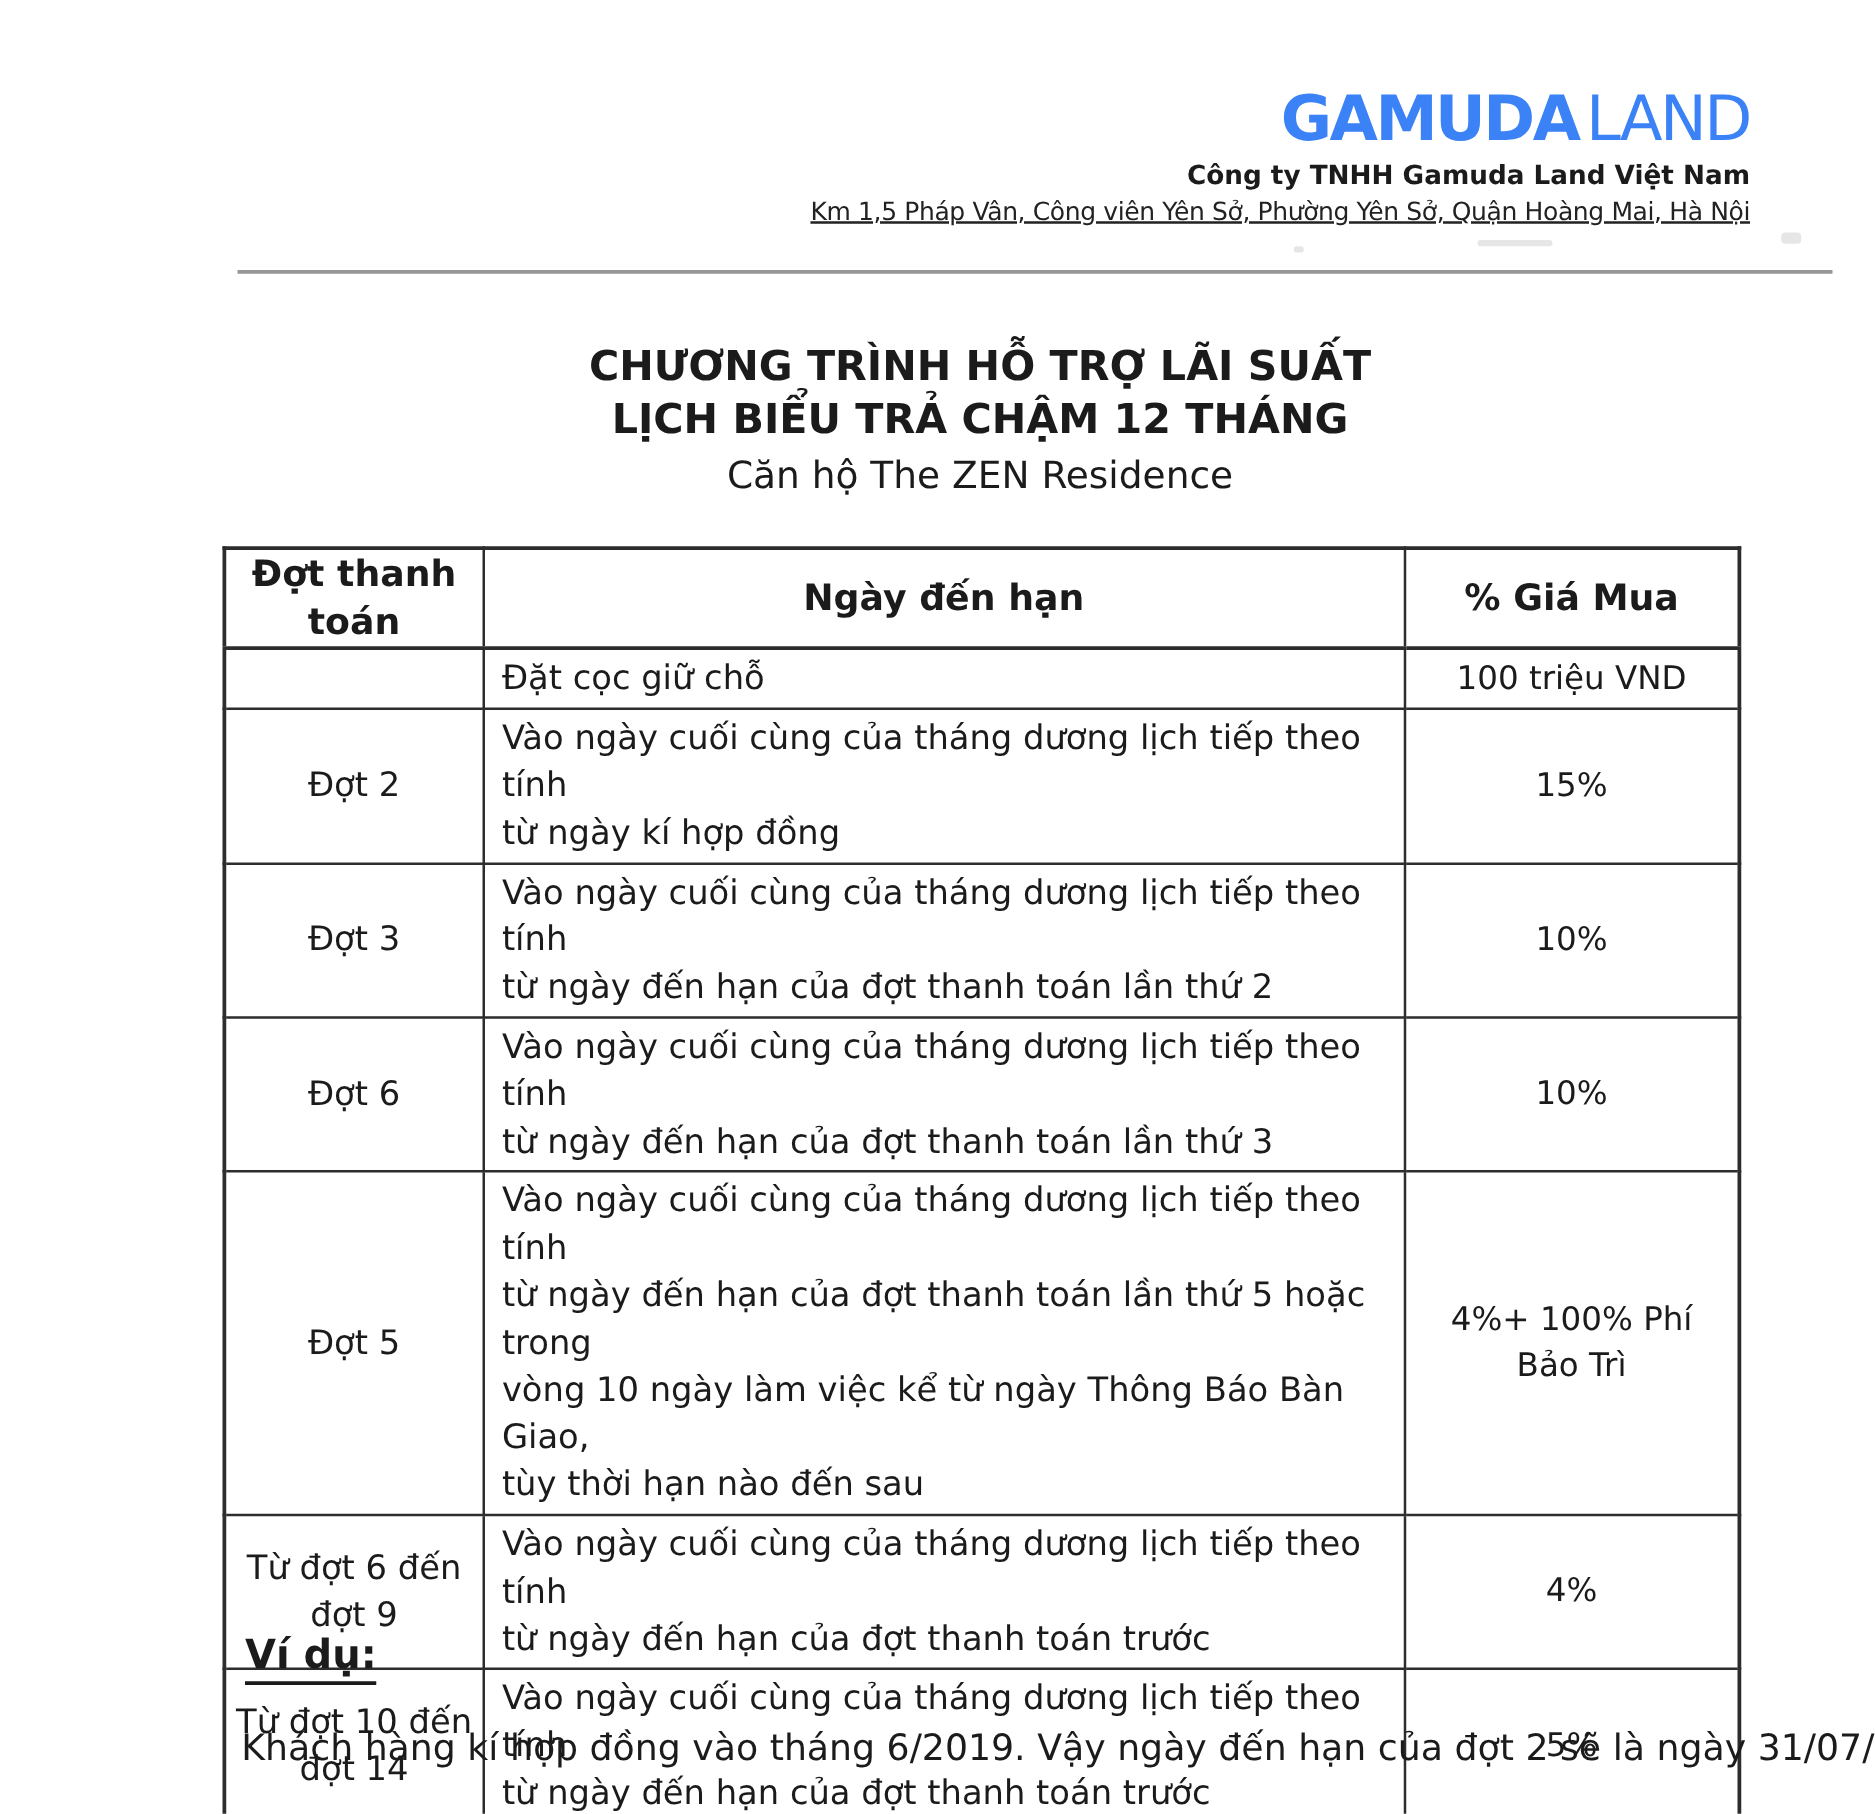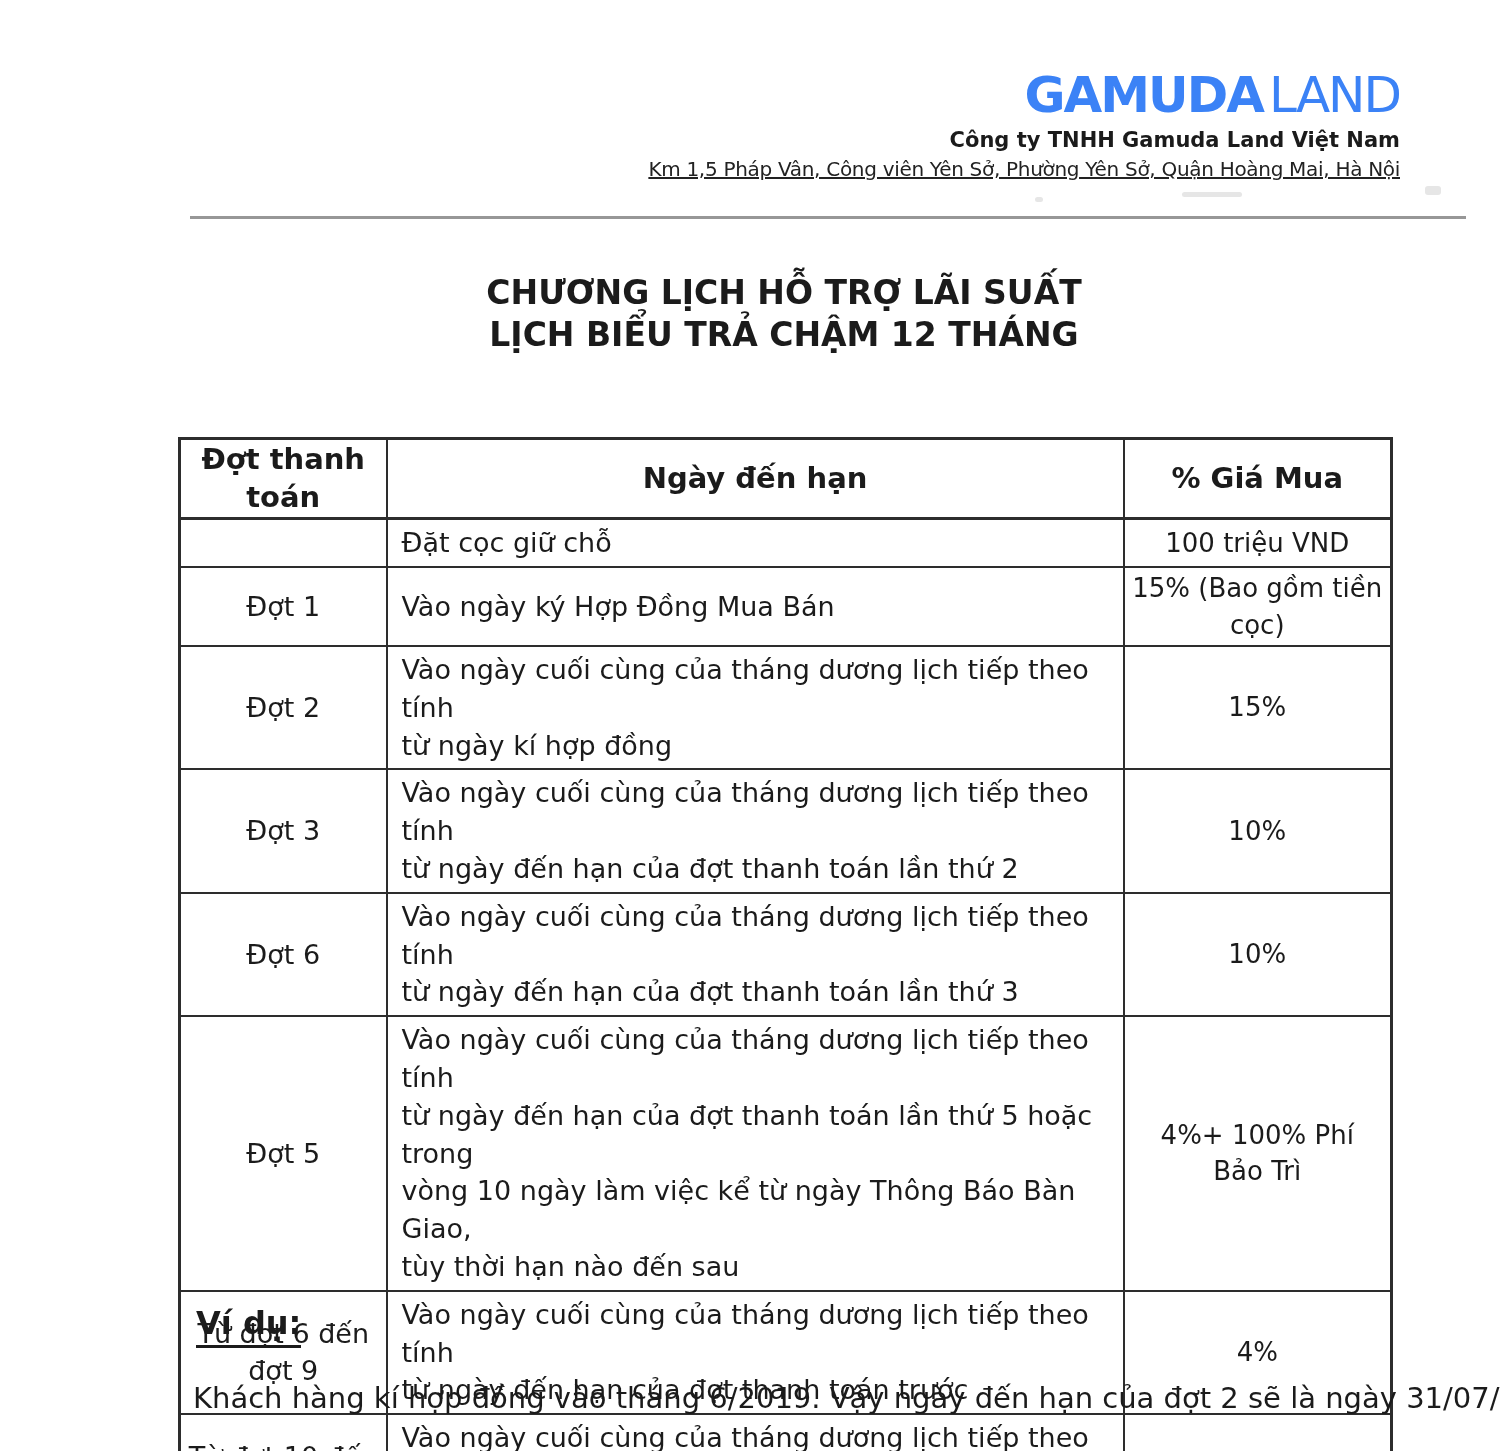--- a/index.html
+++ b/index.html
@@ -139,22 +139,23 @@
   <div class="address">Km 1,5 Pháp Vân, Công viên Yên Sở, Phường Yên Sở, Quận Hoàng Mai, Hà Nội</div>
 </div>
 
 <div class="artifact a1"></div>
 <div class="artifact a2"></div>
 <div class="artifact a3"></div>
 
 <div class="divider"></div>
 
 <div class="titles">
-  <div class="title-line">CHƯƠNG LỊCH HỖ TRỢ LÃI SUẤT</div>
+  <div class="title-line">CHƯƠNG TRÌNH HỖ TRỢ LÃI SUẤT</div>
   <div class="title-line">LỊCH BIỂU TRẢ CHẬM 12 THÁNG</div>
+  <div class="subtitle">Căn hộ The ZEN Residence</div>
 </div>
 
 <table class="schedule">
   <colgroup>
     <col style="width:207px">
     <col style="width:737px">
     <col style="width:268px">
   </colgroup>
   <thead>
     <tr>
@@ -163,26 +164,20 @@
       <th>Ngày đến hạn</th>
       <th>% Giá Mua</th>
     </tr>
   </thead>
   <tbody>
     <tr class="r0">
       <td class="c-inst"></td>
       <td class="c-due">Đặt cọc giữ chỗ</td>
       <td class="c-pct">100 triệu VND</td>
     </tr>
-    <tr class="r1">
-      <td class="c-inst">Đợt 1</td>
-      <td class="c-due">Vào ngày ký Hợp Đồng Mua Bán</td>
-      <td class="c-pct">15% (Bao gồm tiền
-cọc)</td>
-    </tr>
     <tr class="r2">
       <td class="c-inst">Đợt 2</td>
       <td class="c-due">Vào ngày cuối cùng của tháng dương lịch tiếp theo tính
 từ ngày kí hợp đồng</td>
       <td class="c-pct">15%</td>
     </tr>
     <tr class="r3">
       <td class="c-inst">Đợt 3</td>
       <td class="c-due">Vào ngày cuối cùng của tháng dương lịch tiếp theo tính
 từ ngày đến hạn của đợt thanh toán lần thứ 2</td>

